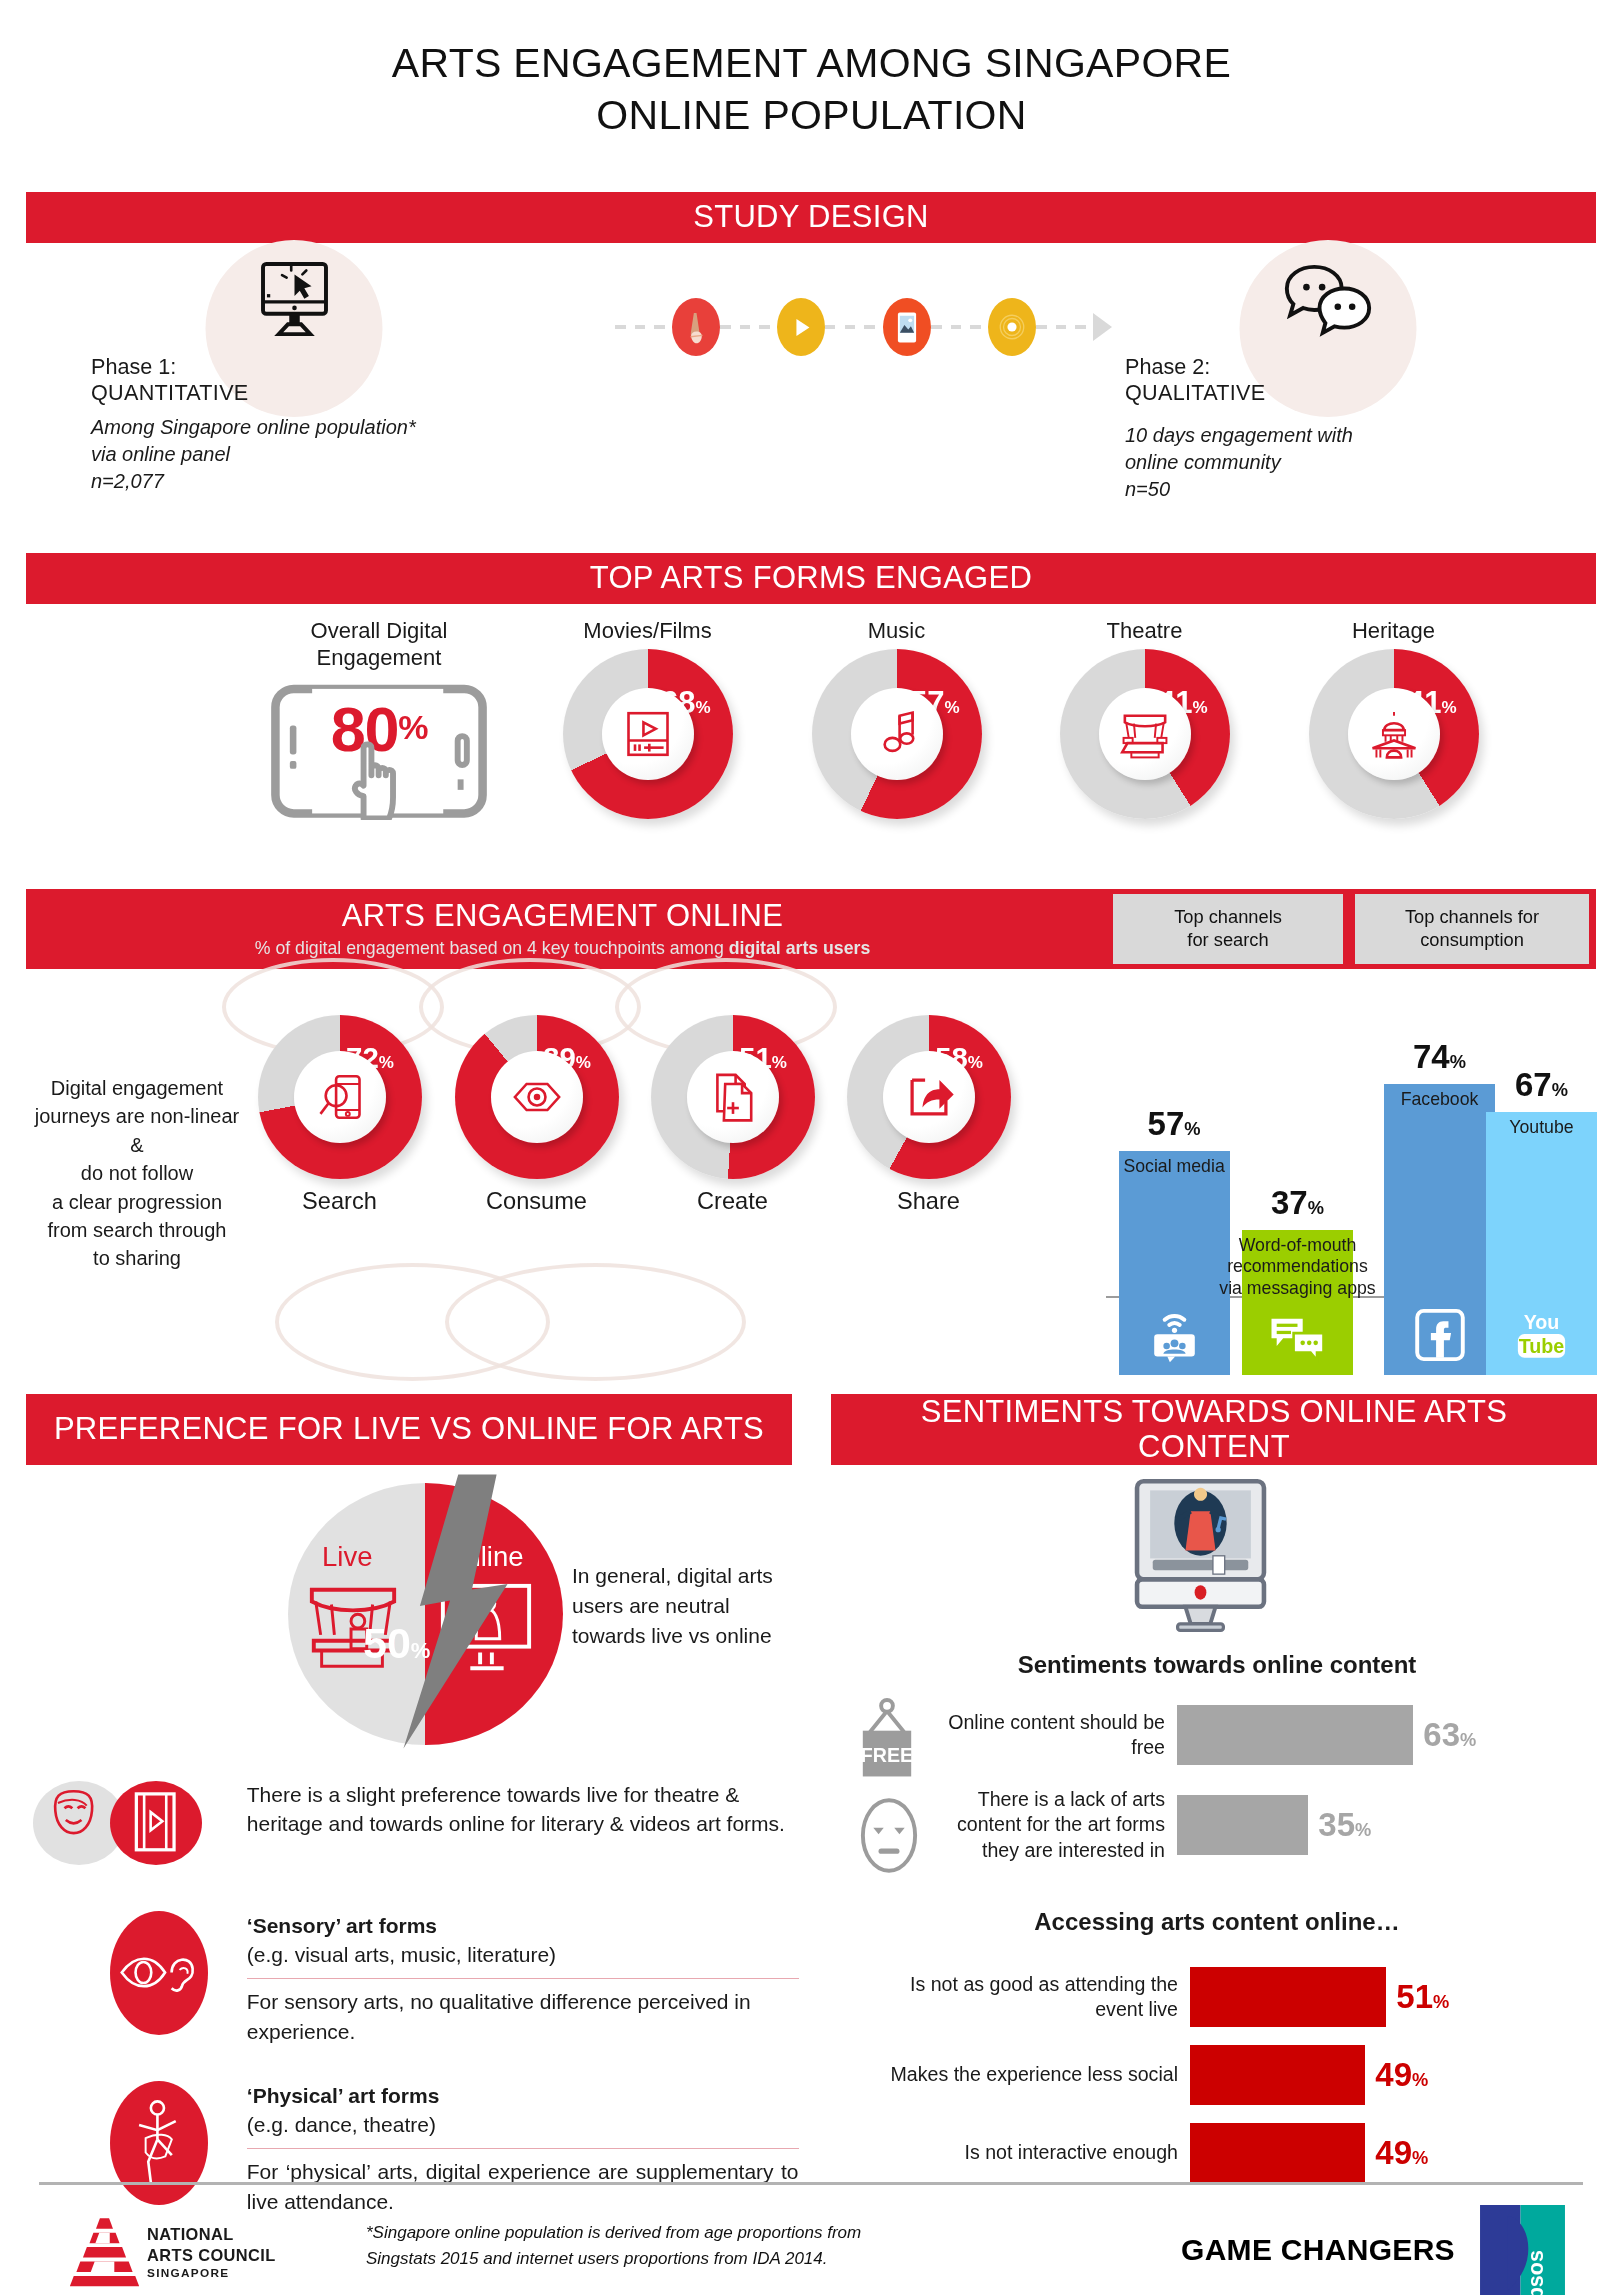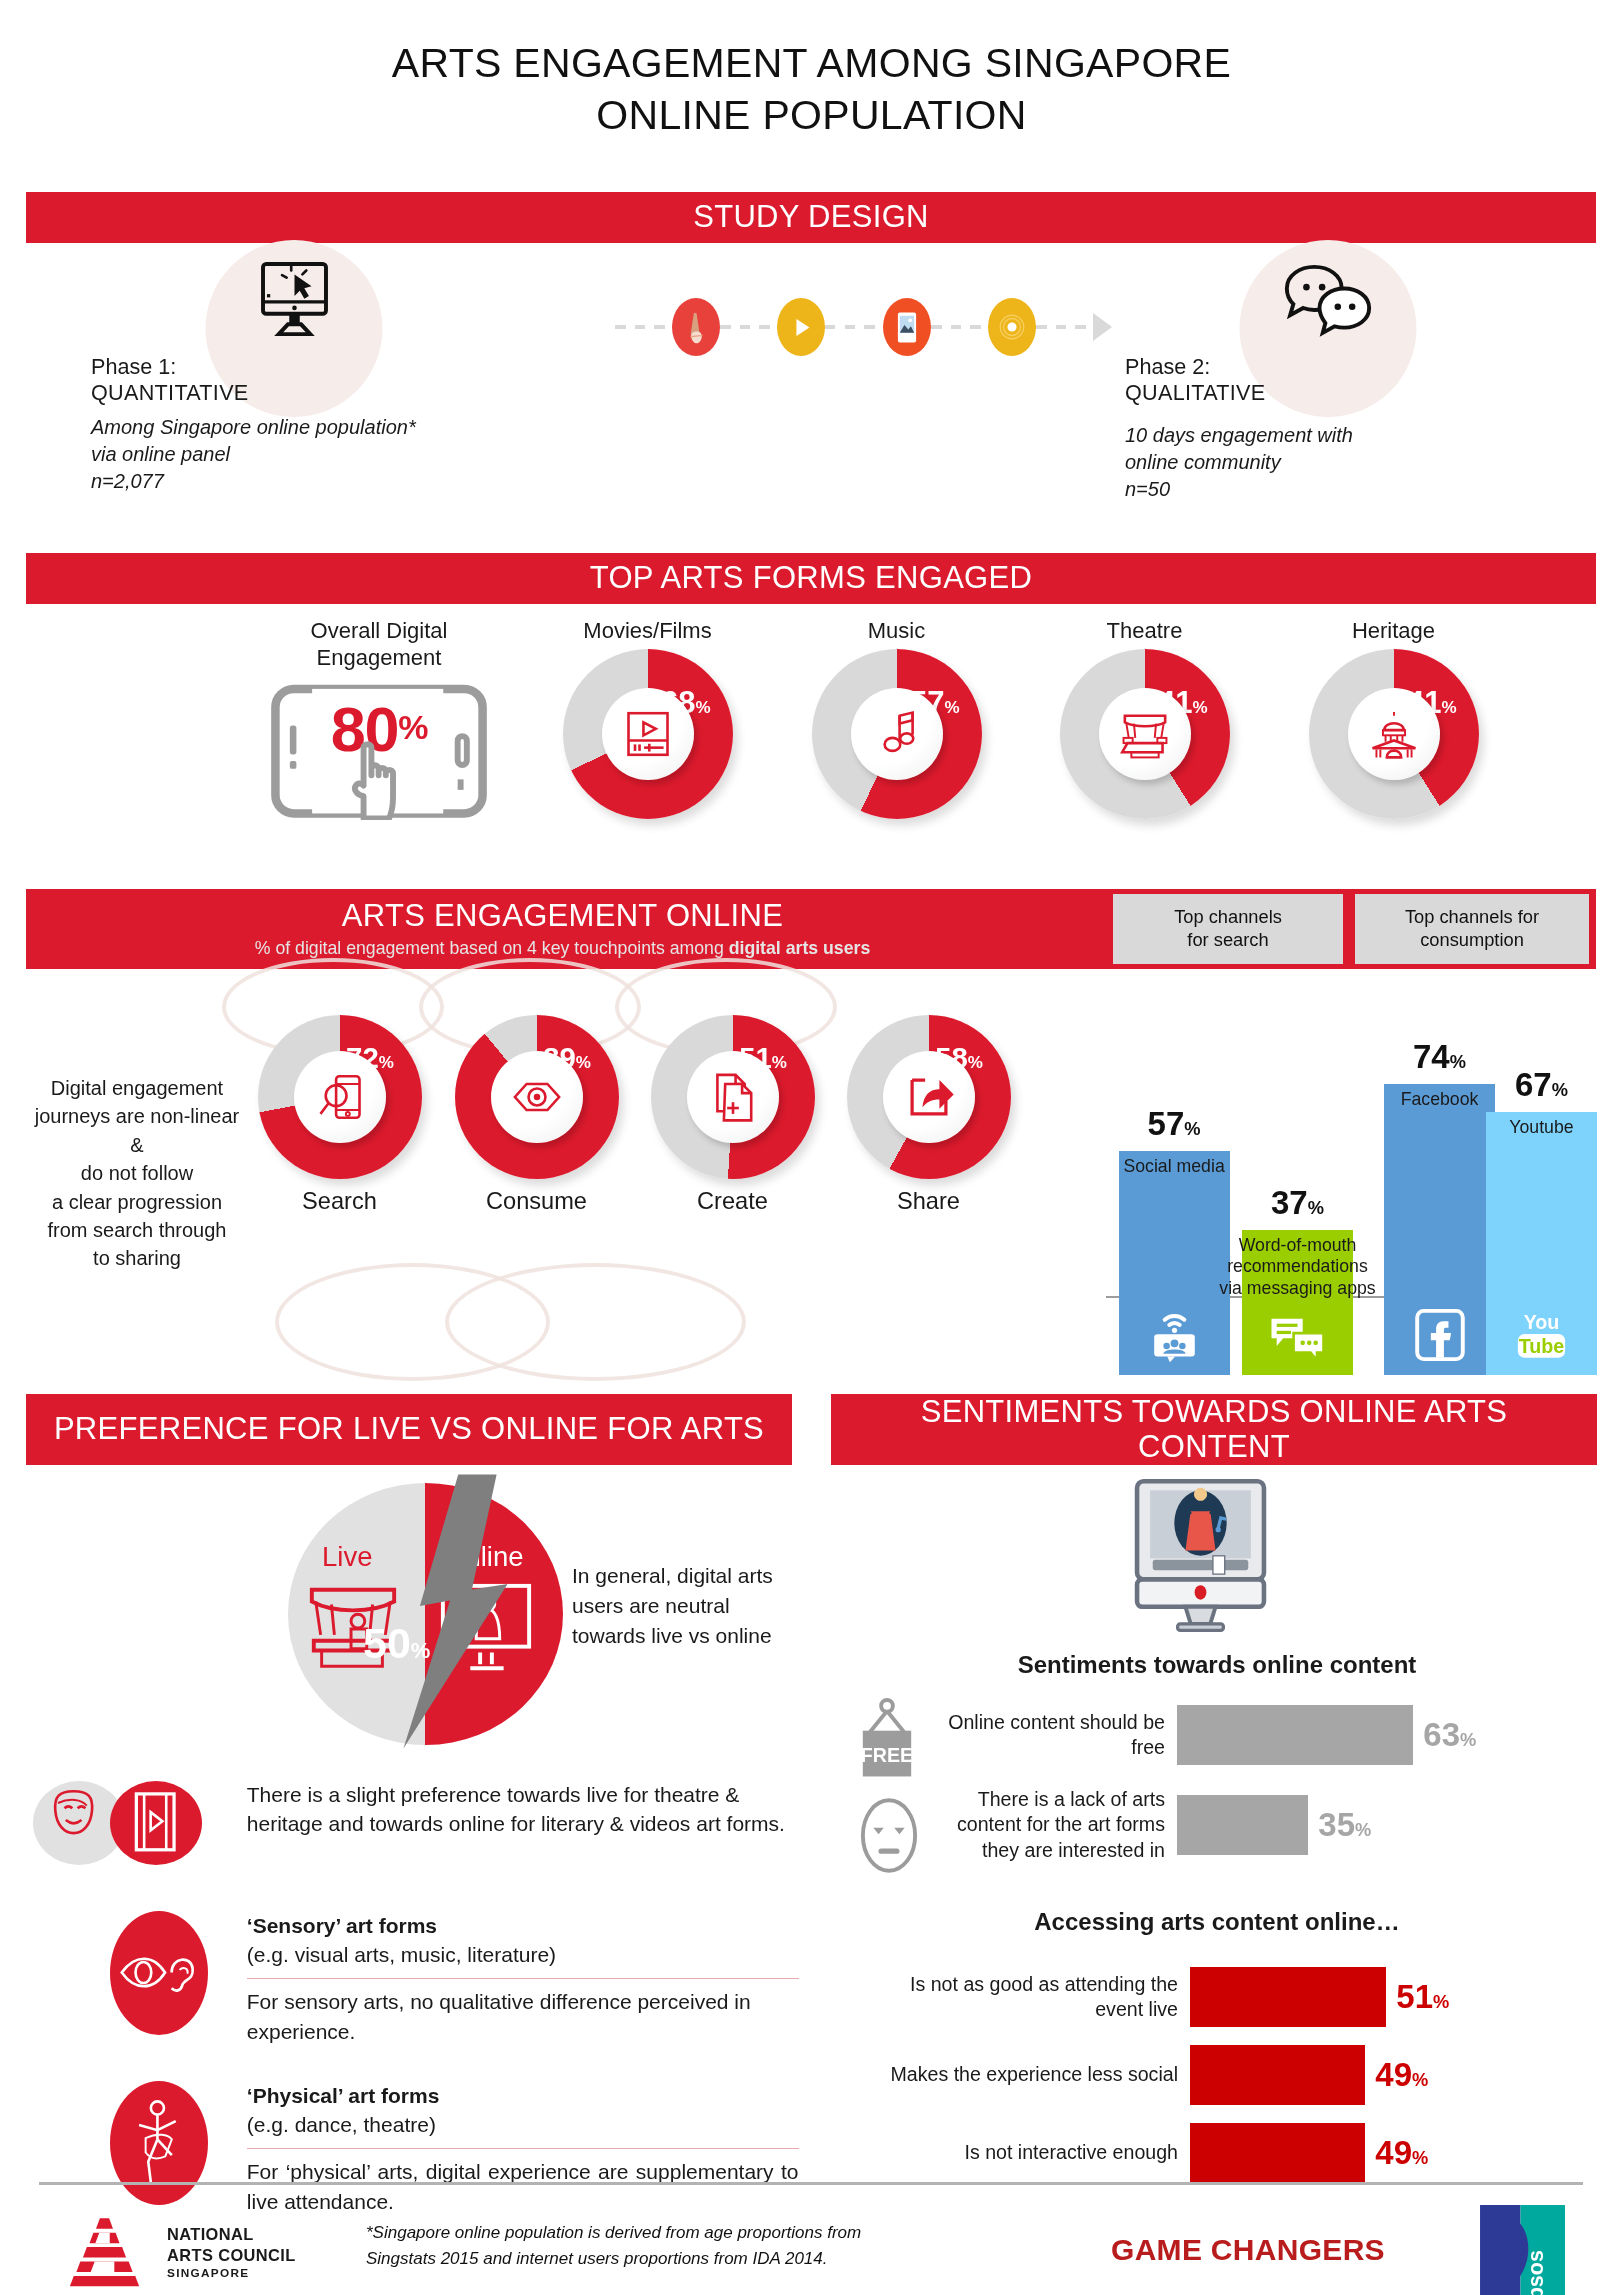--- a/index.html
+++ b/index.html
@@ -87,22 +87,22 @@
   .sent-hd{font-size:24px;font-weight:bold;text-align:center;}
   .hbar-row{position:absolute;display:flex;align-items:center;}
   .hbar-label{text-align:right;font-size:19.6px;line-height:1.3;}
   .hbar{height:60px;}
   .hbar-val{font-size:33px;font-weight:bold;margin-left:10.5px;white-space:nowrap;}
   .hbar-val small{font-size:18.3px;font-weight:bold;}
 
   
   #footer-rule{position:absolute;left:39px;top:2182px;width:1544px;height:2.6px;background:#b3b3b3;}
   #footnote{position:absolute;left:366px;top:2220px;width:523px;font-size:17px;font-style:italic;line-height:1.5;color:#111;}
-  #gamechangers{position:absolute;left:1111px;top:2233px;font-size:30px;font-weight:bold;color:#b91c1c;letter-spacing:0.3px;}
-  #nac-logo{position:absolute;left:62px;top:2213px;width:275px;height:79px;display:flex;align-items:center;gap:20px;}
+  #gamechangers{position:absolute;left:1181px;top:2233px;font-size:30px;font-weight:bold;color:#000000;letter-spacing:0.3px;}
+  #nac-logo{position:absolute;left:62px;top:2213px;width:275px;height:79px;display:flex;align-items:center;gap:0;}
   #nac-text{font-size:16.4px;font-weight:bold;line-height:1.28;letter-spacing:0.4px;}
   #nac-text .sg{font-size:11.8px;letter-spacing:1.3px;}
   #ipsos{position:absolute;left:1480px;top:2205px;width:85px;height:98px;display:flex;}
 </style>
 </head>
 <body>
 
 <div class="page">
 
   <div id="main-title">

